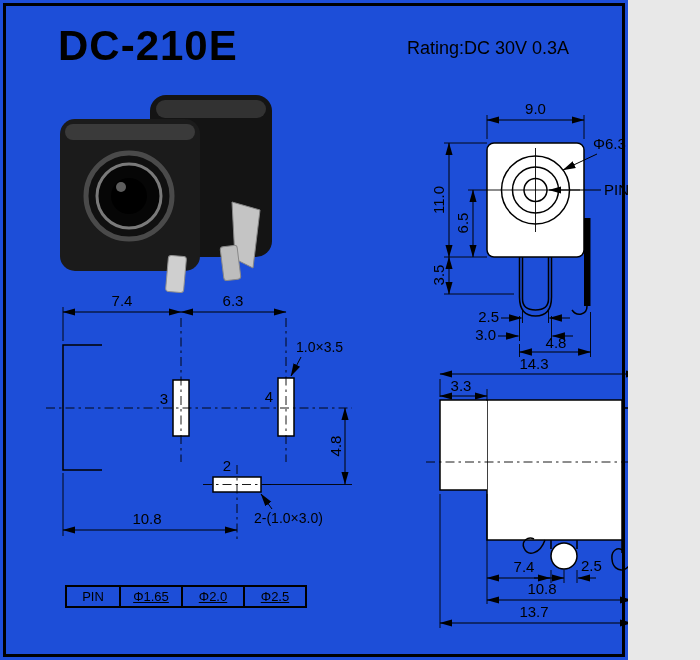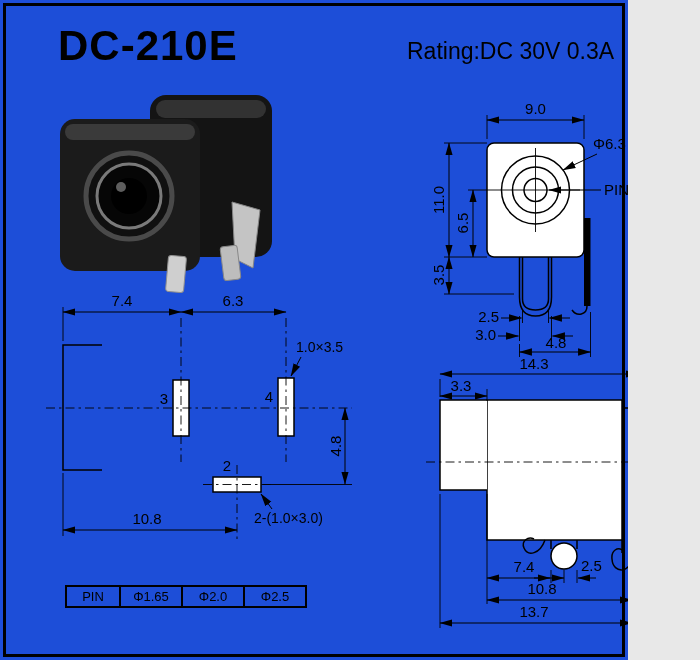--- a/index.html
+++ b/index.html
@@ -7,39 +7,39 @@
     position:relative; width:628px; height:660px; background:#1d4ed8;
     font-family:"Liberation Sans", sans-serif; overflow:hidden;
   }
   .frame { position:absolute; inset:3px; border:3px solid #000; pointer-events:none; }
   .title {
     position:absolute; left:58px; top:22px; margin:0;
     font-size:42px; font-weight:700; letter-spacing:1px; color:#000;
   }
   .rating {
     position:absolute; left:407px; top:38px;
-    font-size:23px; color:#000;
+    font-size:18px; color:#000;
   }
   svg.drawing { position:absolute; left:0; top:0; }
   .ol { stroke:#000; stroke-width:1.5; fill:none; }
   .olf { stroke:#000; stroke-width:1.5; fill:#fff; }
   .tl { stroke:#000; stroke-width:0.9; fill:none; }
   .dl { stroke:#000; stroke-width:1; fill:none; }
   .cl { stroke:#000; stroke-width:0.9; fill:none; stroke-dasharray:9 4 2.5 4; }
   text.dim { font-family:"Liberation Sans",sans-serif; font-size:15px; fill:#000; }
   text.note { font-family:"Liberation Sans",sans-serif; font-size:14px; fill:#000; }
   table.spec {
     position:absolute; left:65px; top:585px; border-collapse:collapse;
     font-size:13px; color:#000;
   }
   table.spec td {
     border:2px solid #000; height:19px; text-align:center; padding:0 3px;
   }
   table.spec td.c0 { width:46px; }
-  table.spec td.c  { width:54px; }
+  table.spec td.c  { width:54px;text-decoration:underline; }
 </style>
 </head>
 <body>
 
 <div class="page">
   <div class="frame"></div>
 
   <h1 class="title">DC-210E</h1>
   <div class="rating">Rating:DC 30V 0.3A</div>
 

